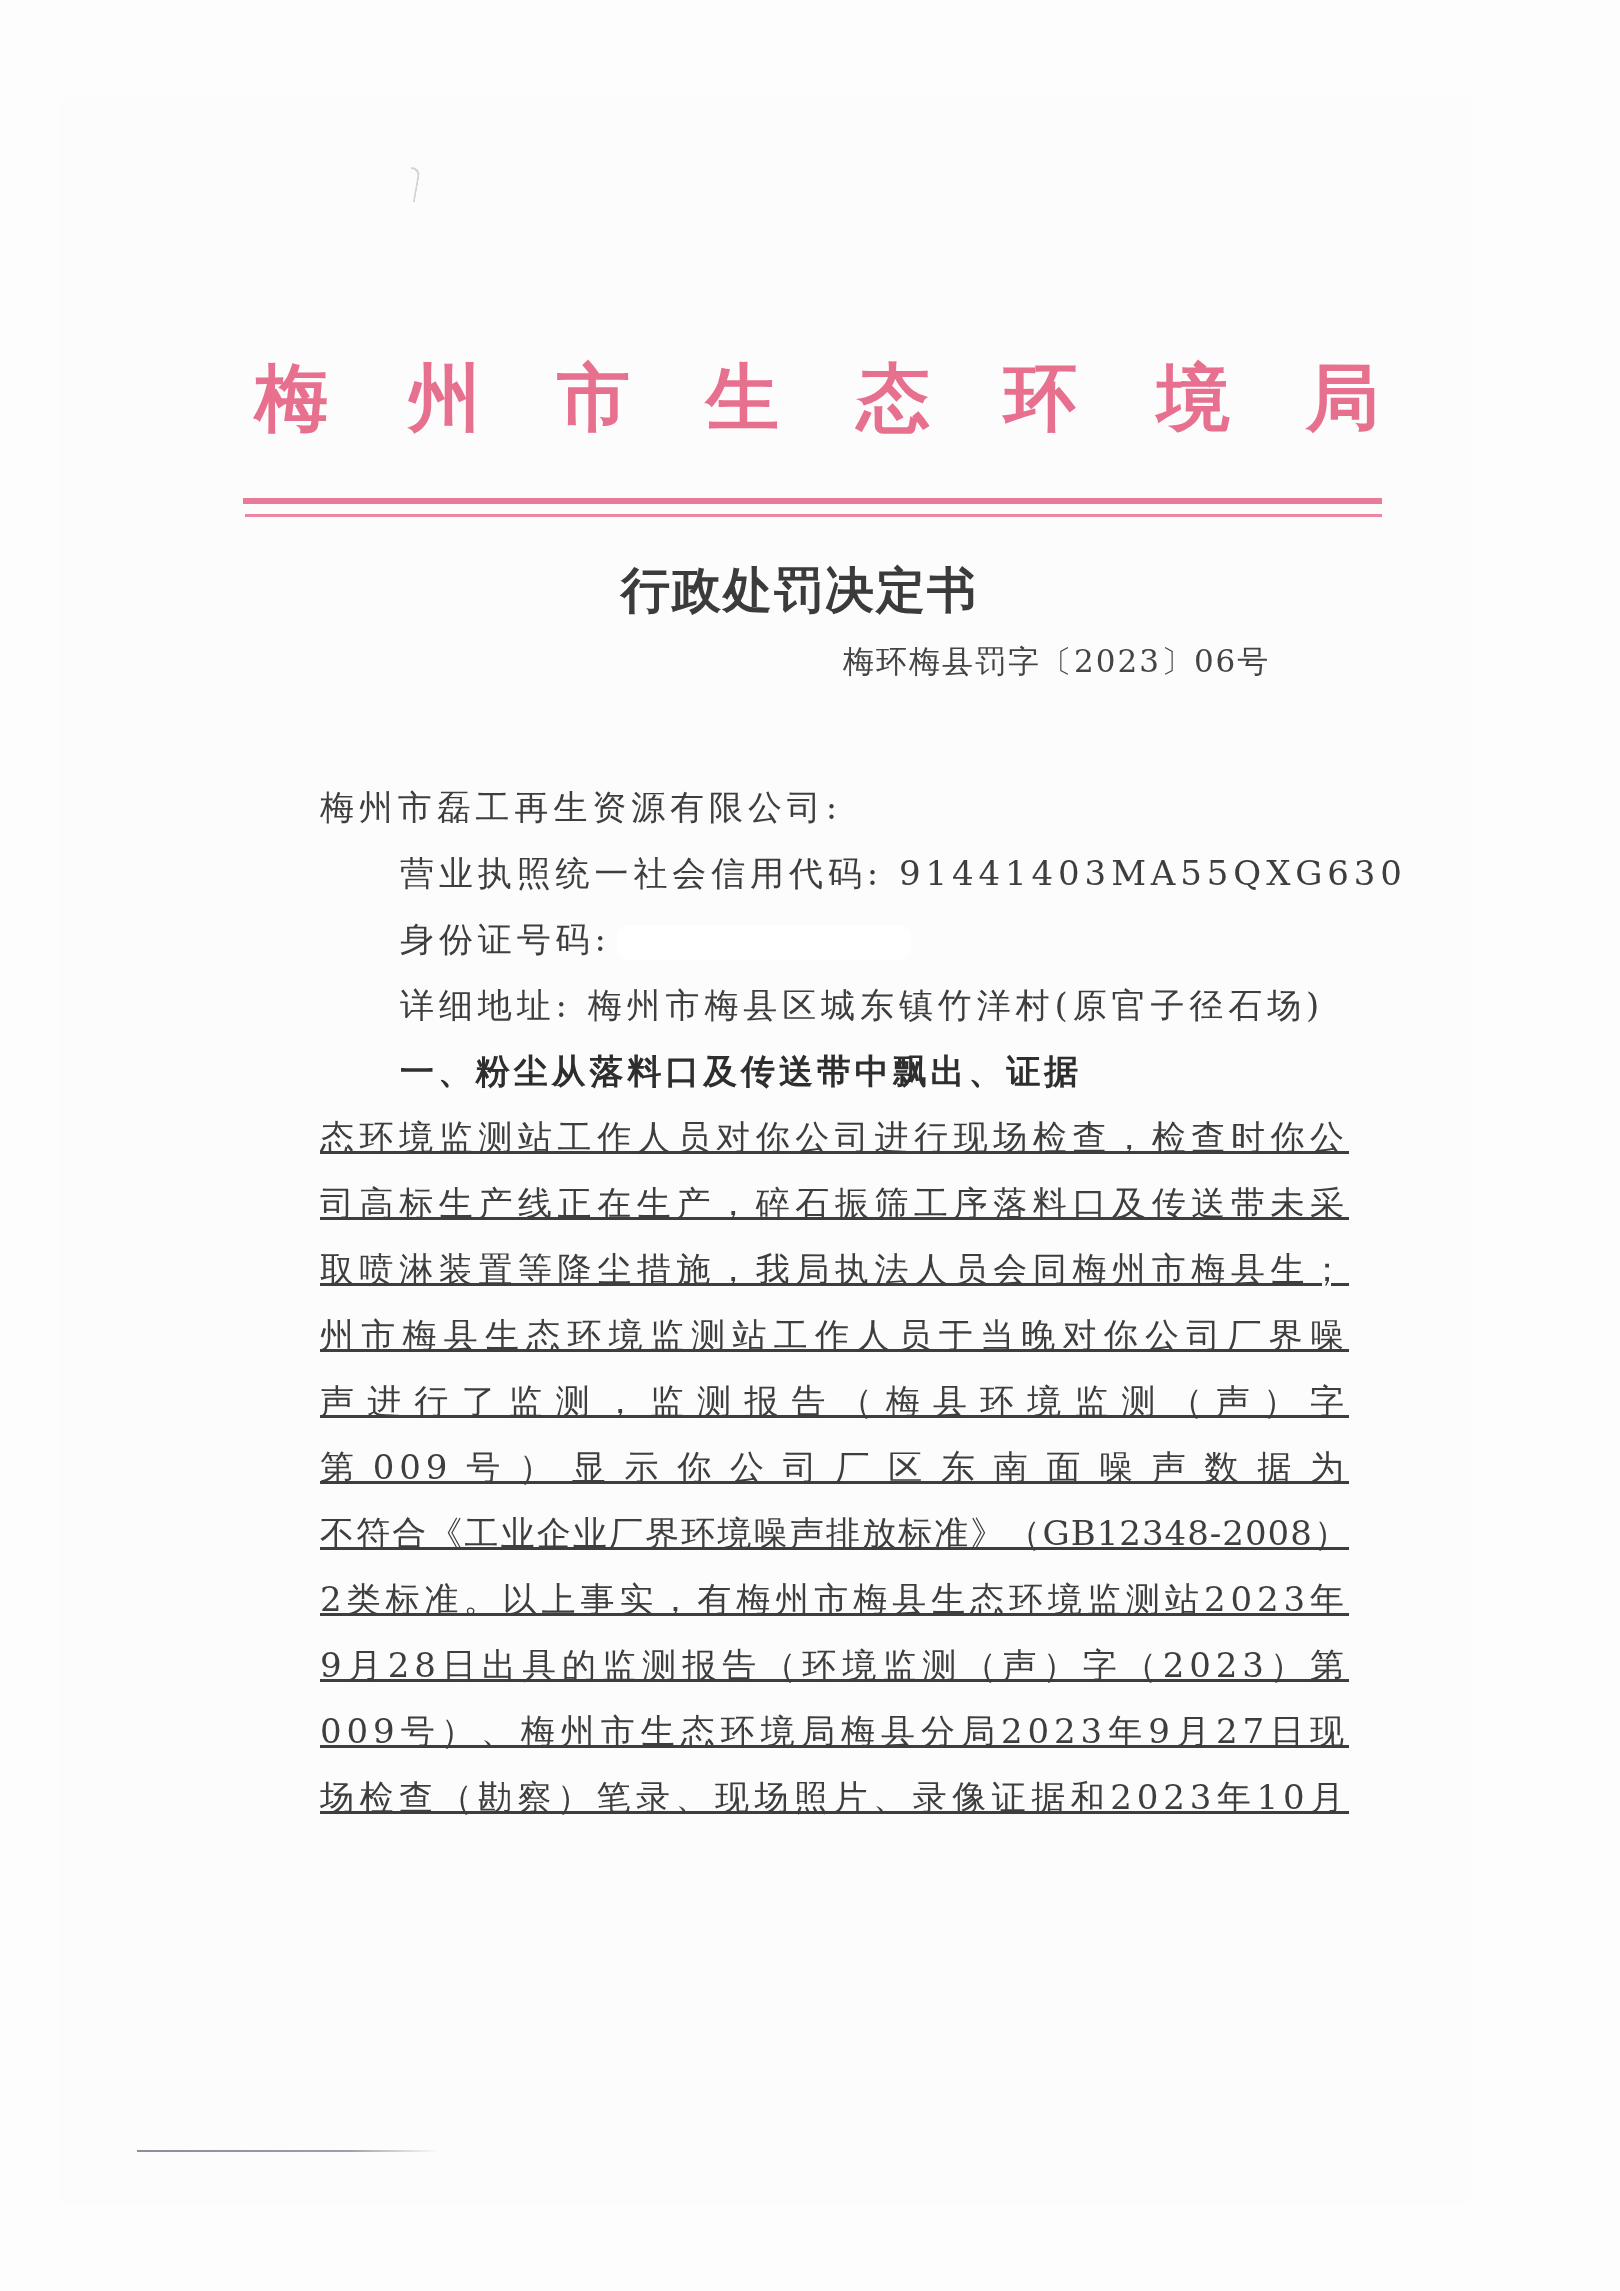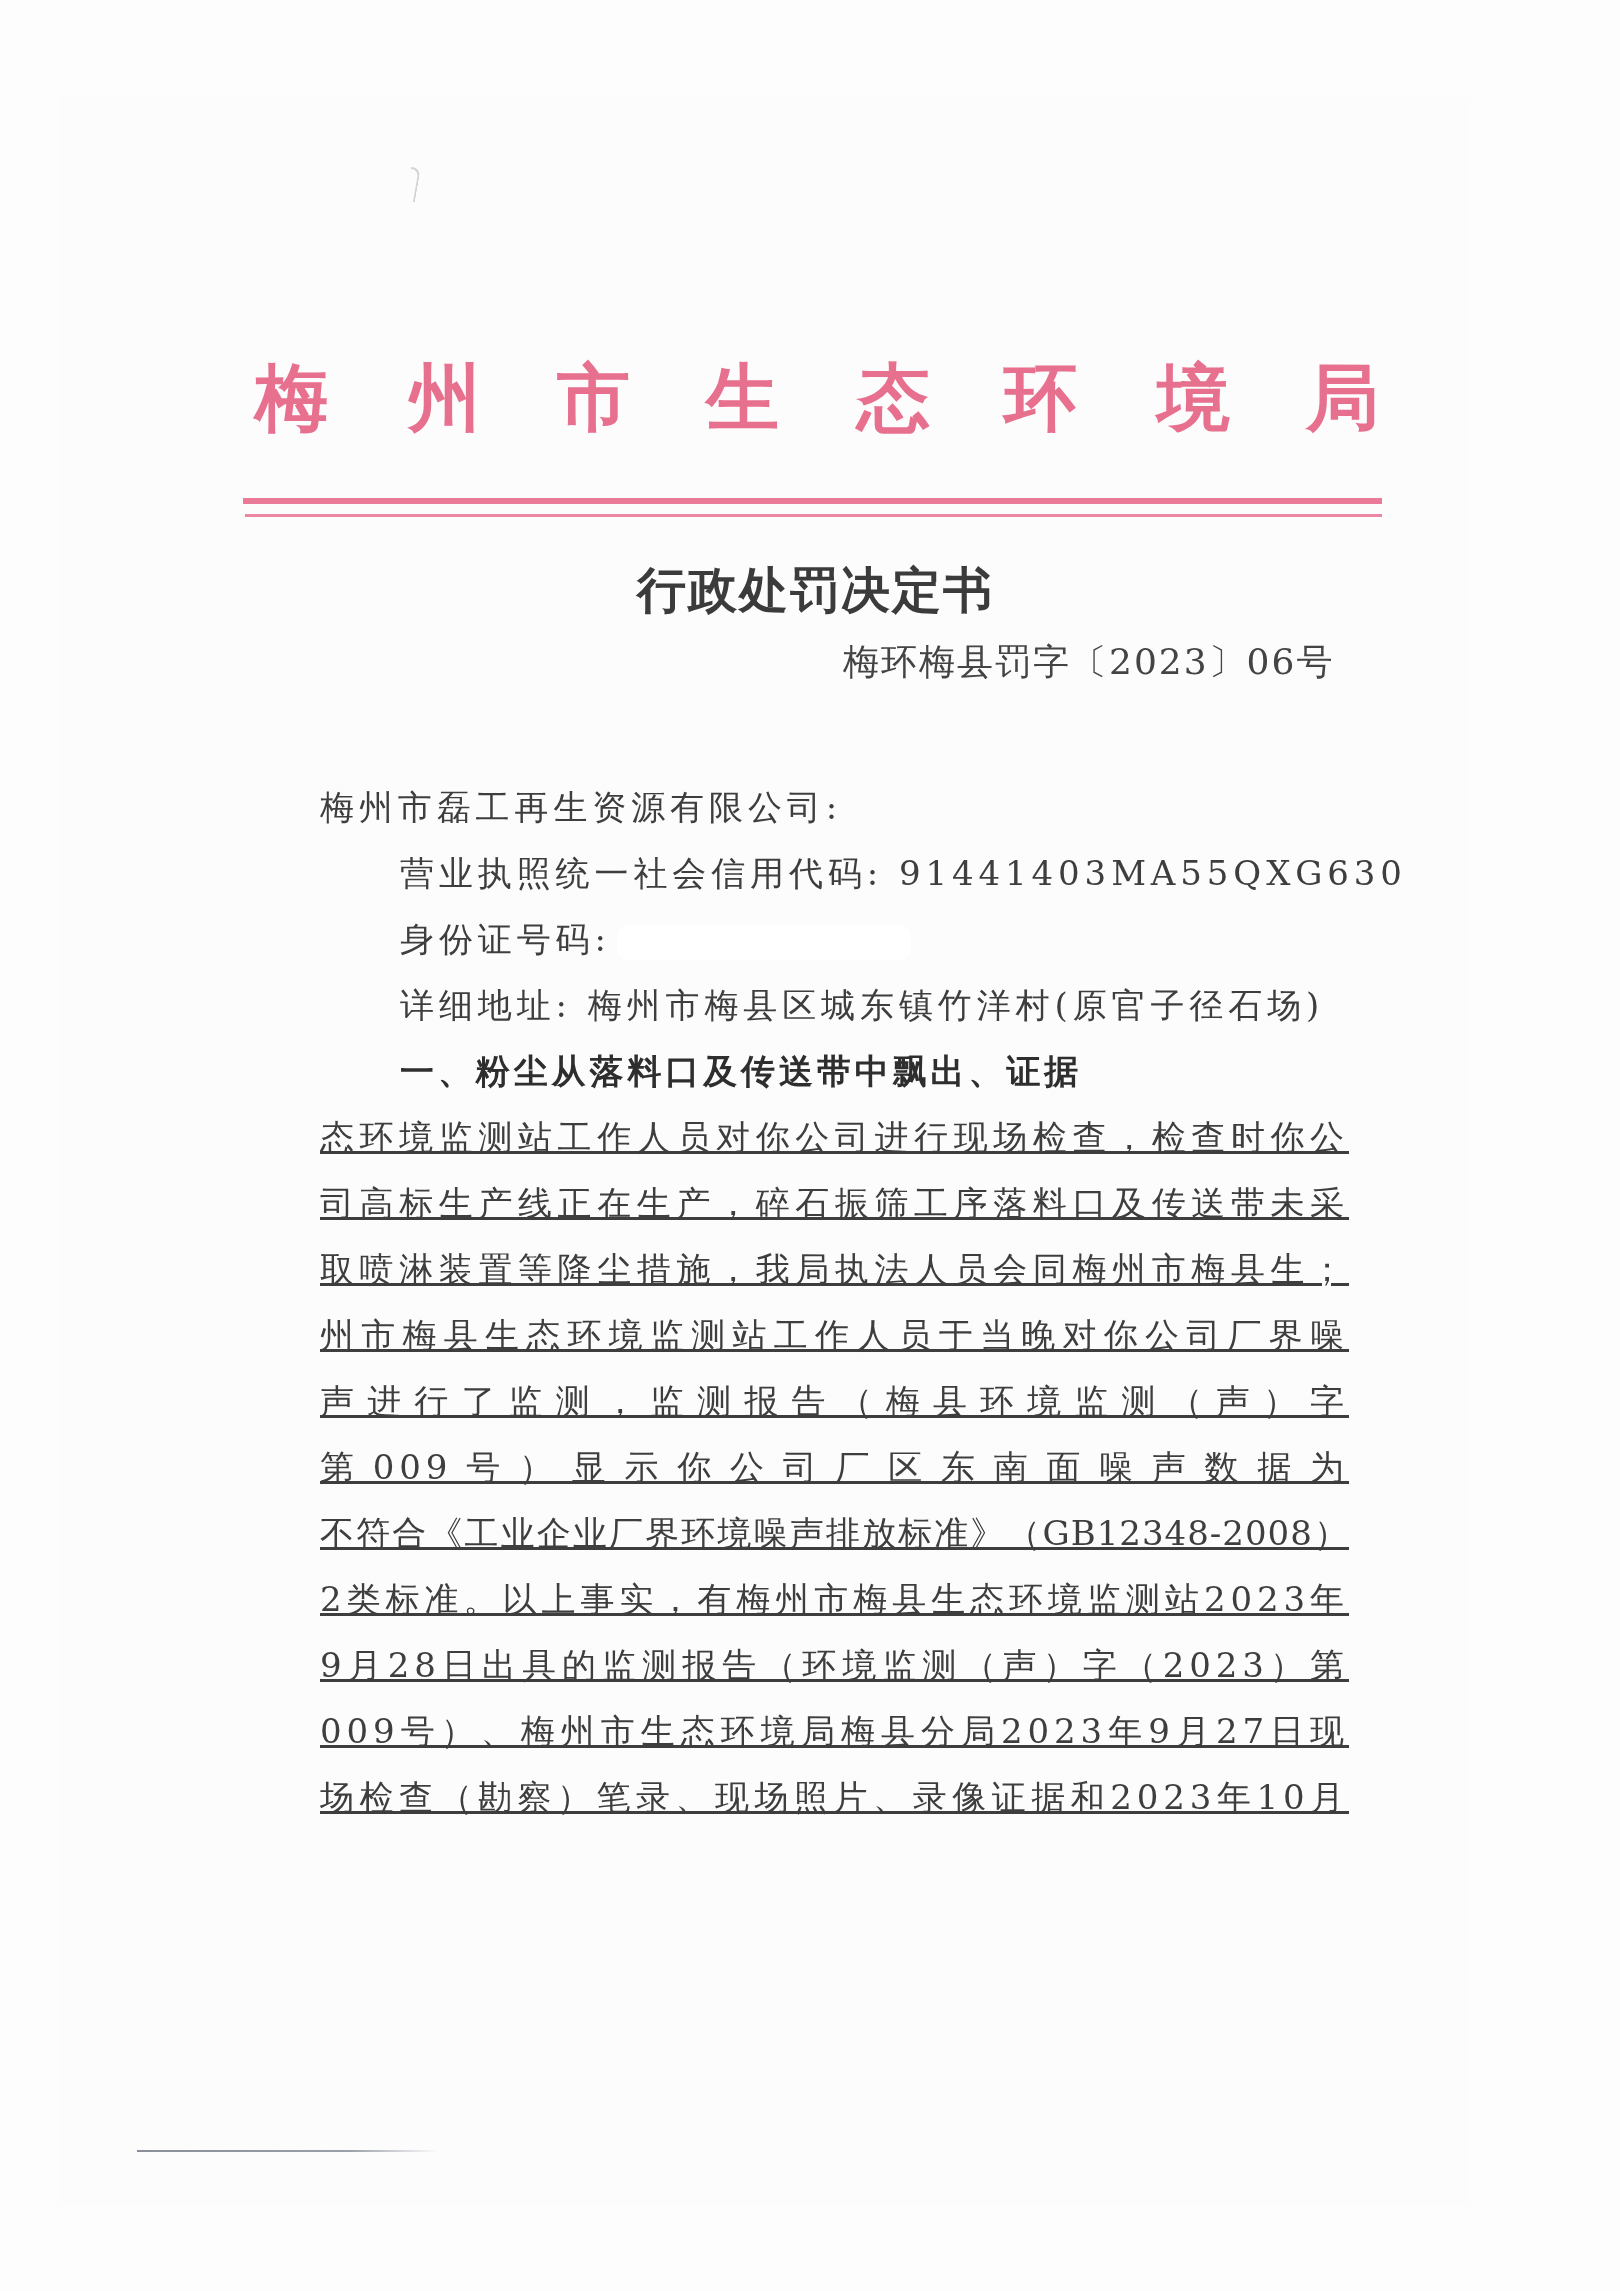--- a/index.html
+++ b/index.html
@@ -43,25 +43,24 @@
     position: absolute; left: 245px; top: 514px; width: 1137px; height: 2.9px;
     background: #ec86a2;
   }
   
   .doc-title {
     position: absolute; left: 621px; top: 559px; width: 382px;
     font-size: 49px; line-height: 63px; font-weight: bold;
     letter-spacing: 2px;
     color: #3b3b3b;
     white-space: nowrap;
-    margin-left: 16px;
   }
   .doc-number {
     position: absolute; left: 843px; top: 637px;
-    font-size: 36px; line-height: 49px;
+    font-size: 31px; line-height: 49px;
     color: #444;
     white-space: nowrap;
     letter-spacing: 2px;
   }
   
   .body-text {
     position: absolute; left: 320px; top: 774px; width: 1029px;
     font-size: 34px; line-height: 66px;
     color: #3e3e3e;
     letter-spacing: 4.9px;

